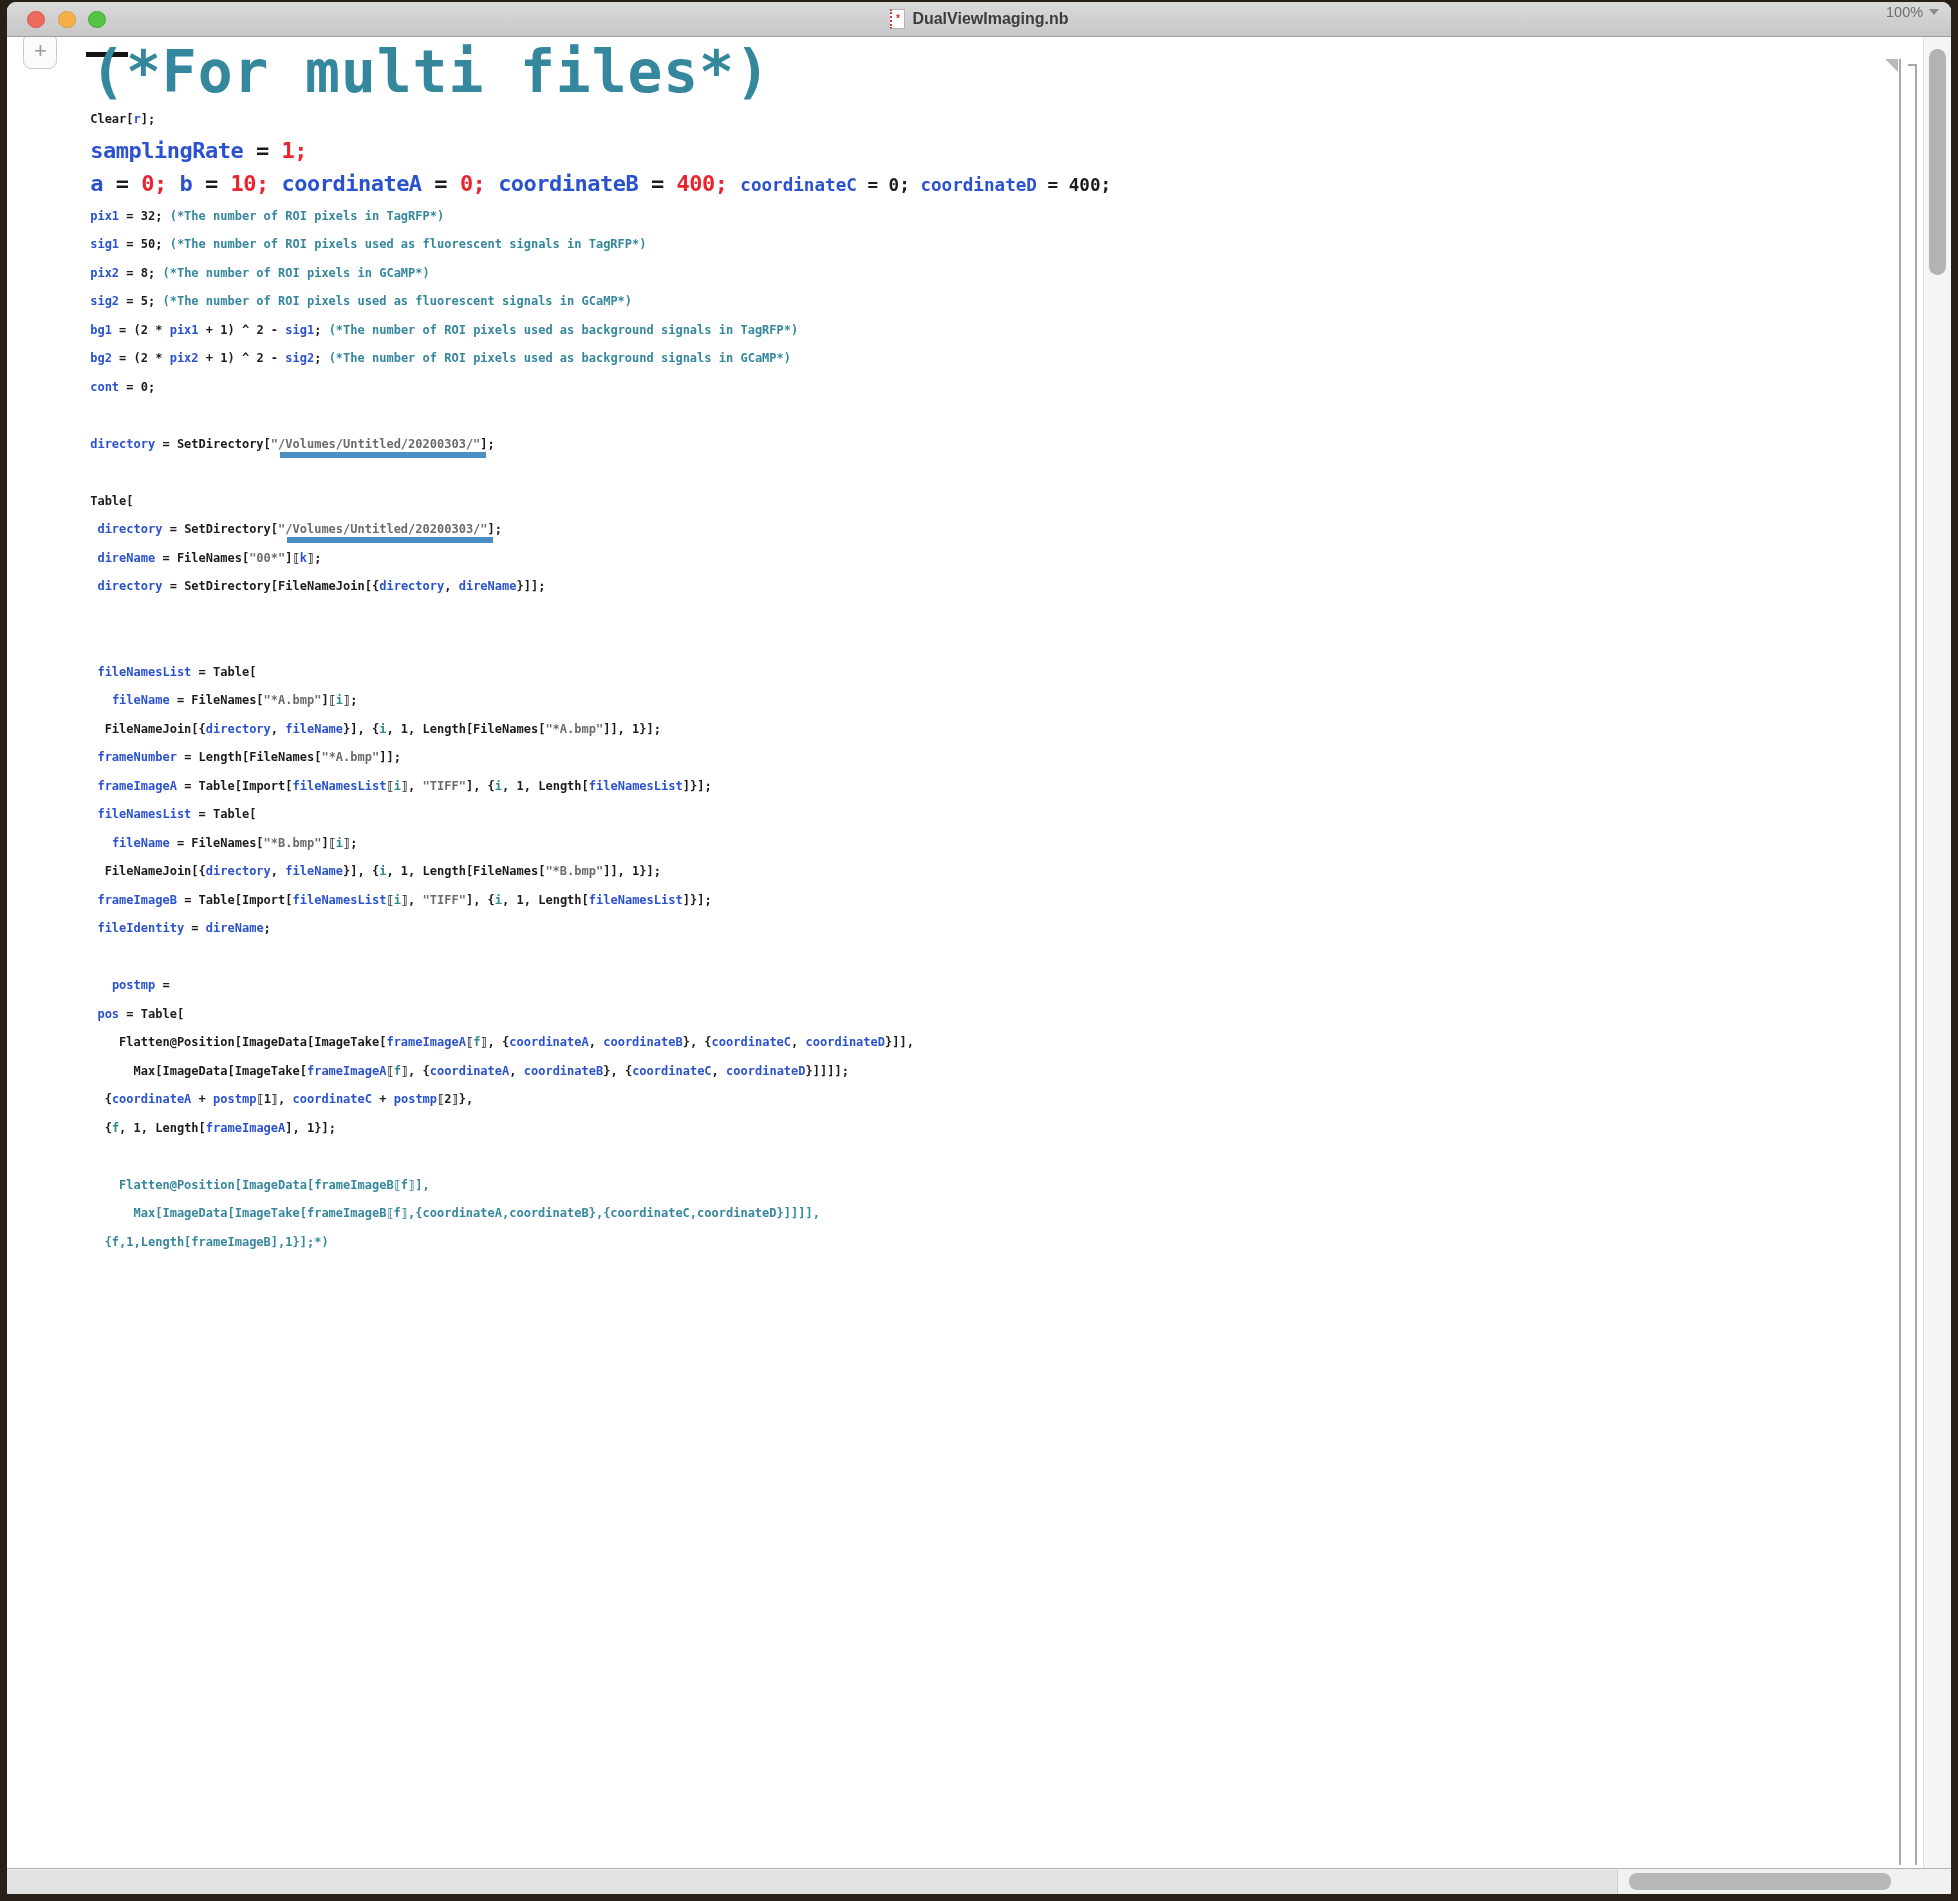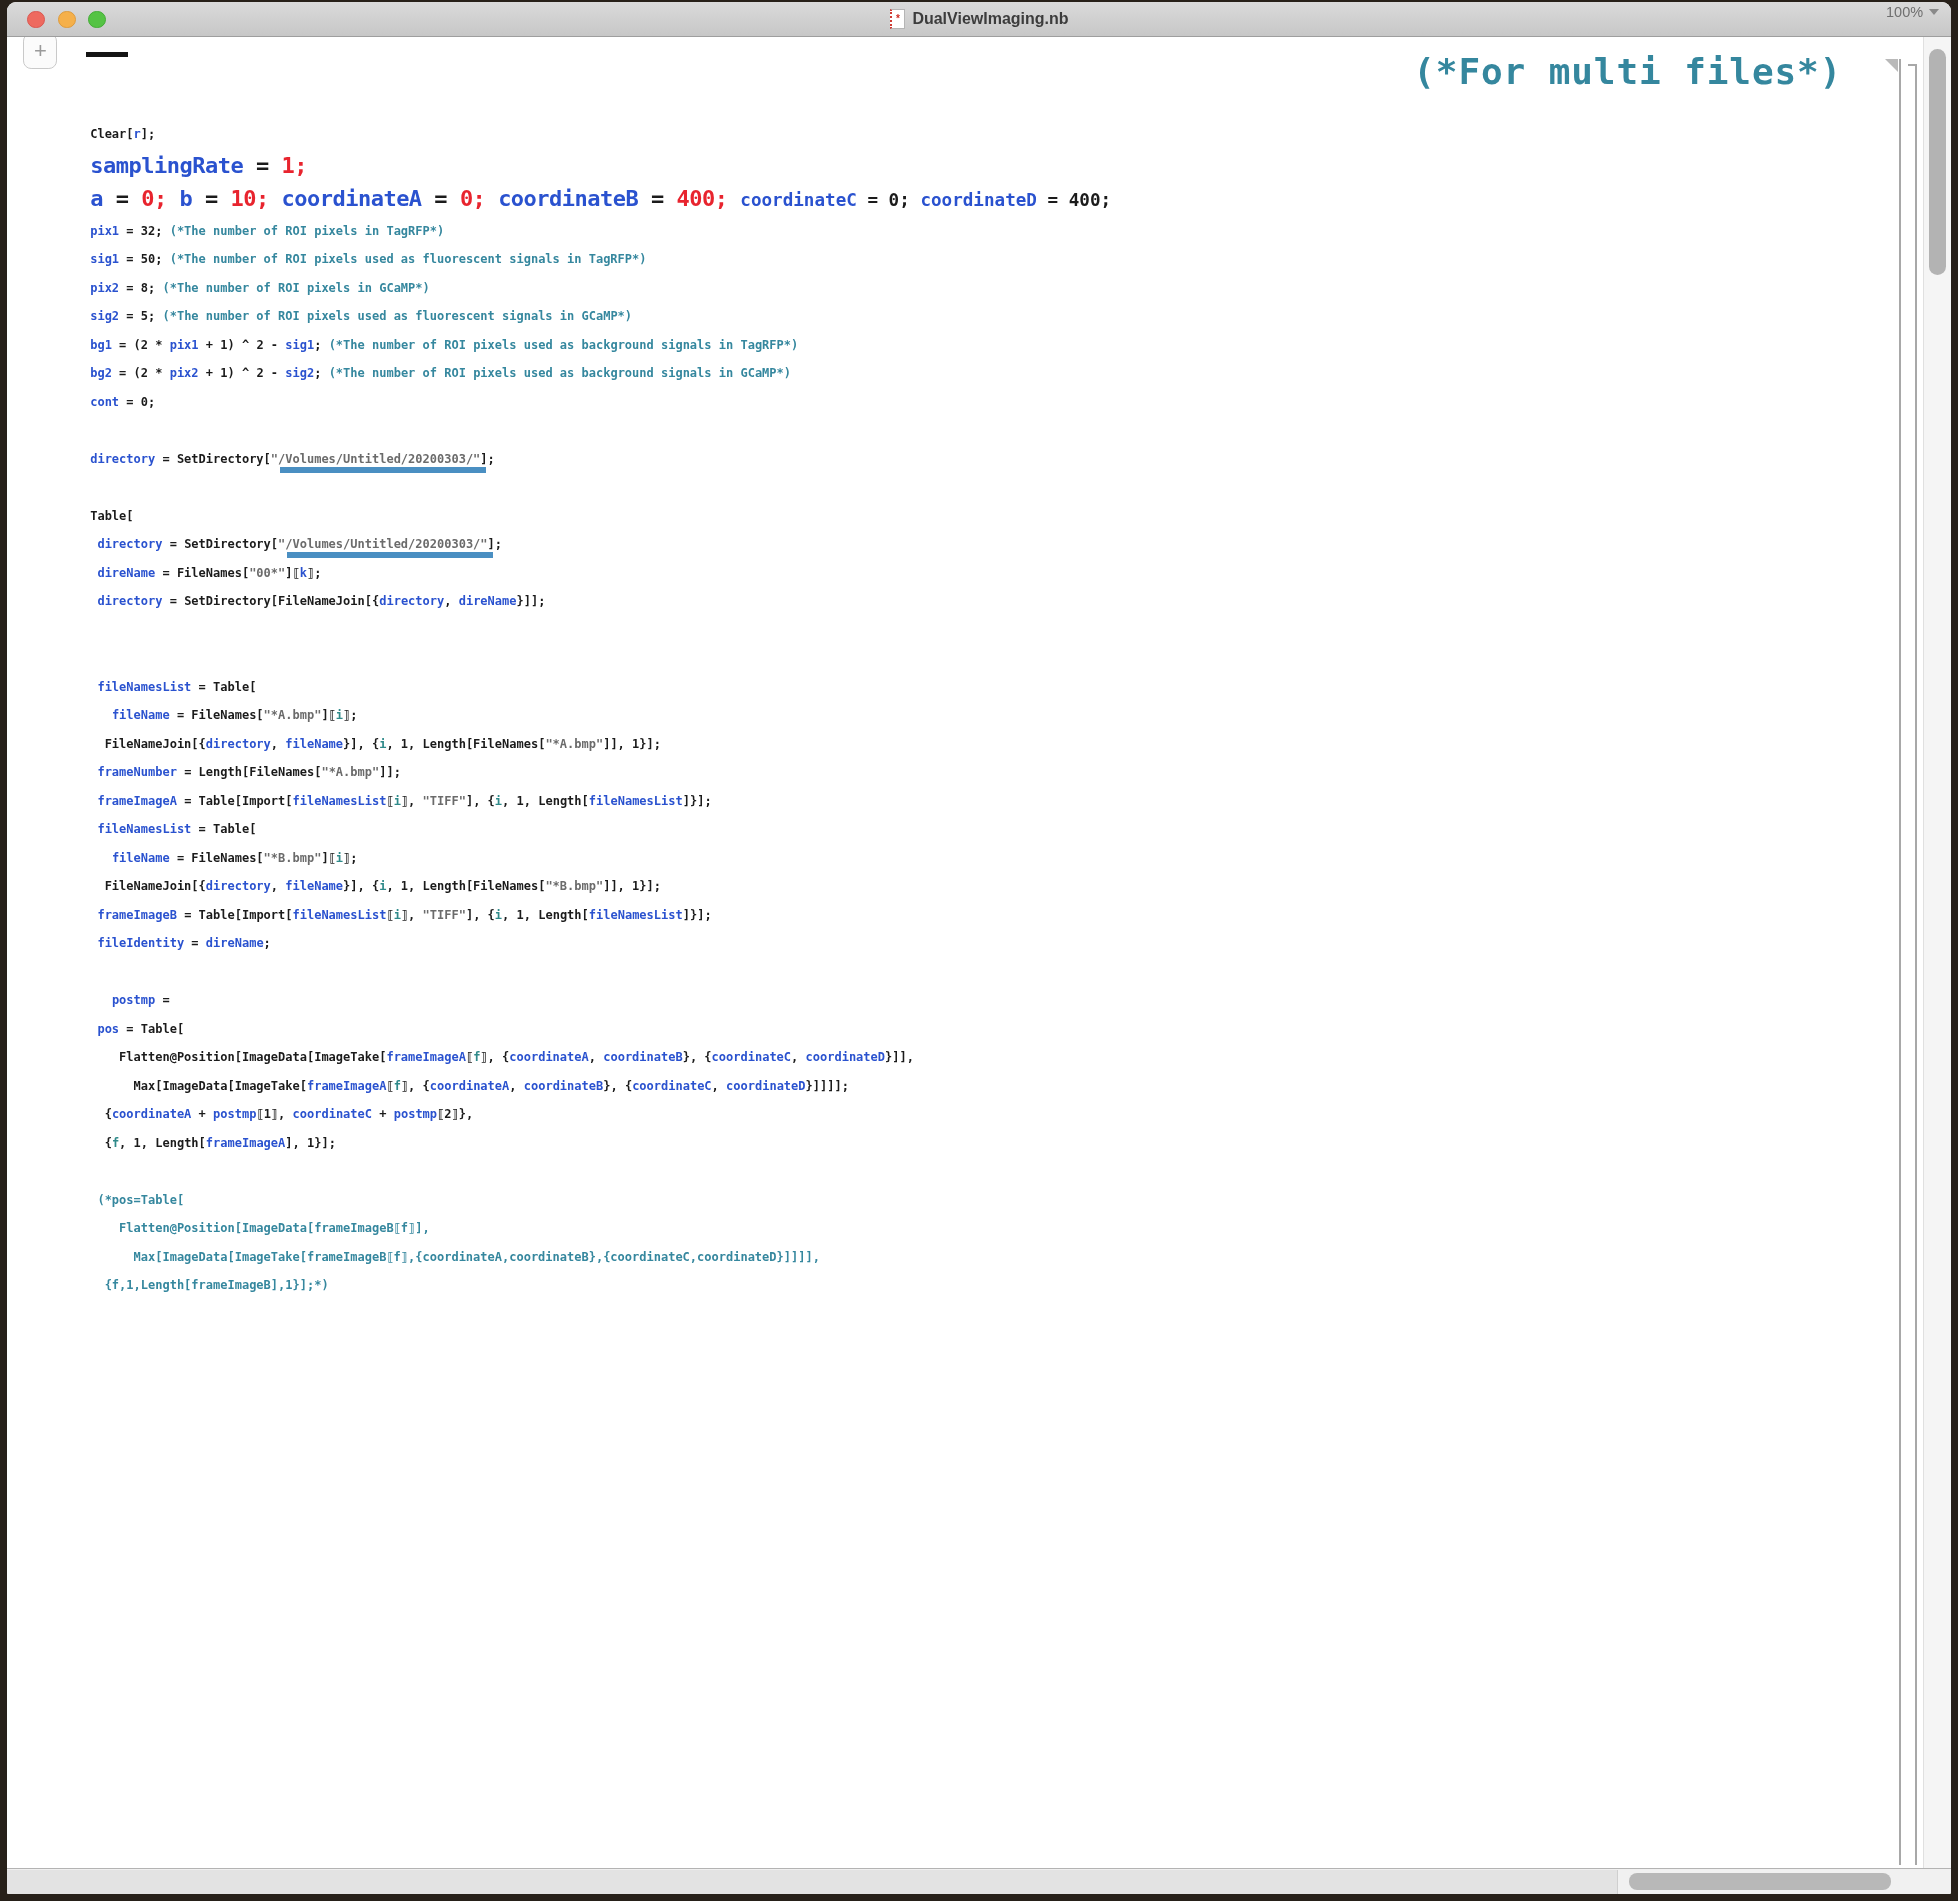--- a/index.html
+++ b/index.html
@@ -48,21 +48,21 @@
     color:#9a9a9a;font-size:22px;line-height:33px;text-align:center;box-sizing:border-box;
   }
   .insert-bar{position:absolute;left:79px;top:15.4px;width:42px;height:4.5px;background:#141414;}
   .nbtext{position:absolute;left:83px;top:5.4px;right:109px;}
   .line{
     font-family:"DejaVu Sans Mono","DejaVu Sans",monospace;
     font-weight:bold;font-size:12px;line-height:28.5px;min-height:28.5px;
     white-space:pre;
   }
   .line.l{font-size:22px;line-height:33px;min-height:33px;letter-spacing:-0.5px;}
-  .line.t{font-size:36px;line-height:60px;min-height:60px;color:#35879e;margin-bottom:18px;letter-spacing:0.9px;text-align:right;}
+  .line.t{font-size:58px;line-height:60px;min-height:60px;color:#35879e;margin-bottom:3px;letter-spacing:0.9px;}
   .b{color:#1b1b1b;}
   .v{color:#2a52cf;}
   .n{color:#e8242e;}
   .s{color:#6b6b6b;}
   .c{color:#35879e;}
   .i{color:#2f8a8a;}
   .sm{font-size:17.6px;letter-spacing:0;}
   .sp,.sb{color:#6b6b6b;position:relative;}
   .sp::after{content:"";position:absolute;left:9px;right:-5.4px;bottom:-7.2px;height:6.3px;background:#d6216f;}
   .sb::after{content:"";position:absolute;left:9px;right:-5.4px;bottom:-7.2px;height:6.3px;background:#4a8fc2;}
@@ -145,21 +145,20 @@
         <div class="line"><span class="b"> </span><span class="v">frameImageB</span><span class="b"> = Table[Import[</span><span class="v">fileNamesList</span><span class="b">⟦</span><span class="i">i</span><span class="b">⟧, </span><span class="s">"TIFF"</span><span class="b">], {</span><span class="i">i</span><span class="b">, 1, Length[</span><span class="v">fileNamesList</span><span class="b">]}];</span></div>
         <div class="line"><span class="b"> </span><span class="v">fileIdentity</span><span class="b"> = </span><span class="v">direName</span><span class="b">;</span></div>
         <div class="line"></div>
         <div class="line"><span class="b">   </span><span class="v">postmp</span><span class="b"> =</span></div>
         <div class="line"><span class="b"> </span><span class="v">pos</span><span class="b"> = Table[</span></div>
         <div class="line"><span class="b">    Flatten@Position[ImageData[ImageTake[</span><span class="v">frameImageA</span><span class="b">⟦</span><span class="i">f</span><span class="b">⟧, {</span><span class="v">coordinateA</span><span class="b">, </span><span class="v">coordinateB</span><span class="b">}, {</span><span class="v">coordinateC</span><span class="b">, </span><span class="v">coordinateD</span><span class="b">}]],</span></div>
         <div class="line"><span class="b">      Max[ImageData[ImageTake[</span><span class="v">frameImageA</span><span class="b">⟦</span><span class="i">f</span><span class="b">⟧, {</span><span class="v">coordinateA</span><span class="b">, </span><span class="v">coordinateB</span><span class="b">}, {</span><span class="v">coordinateC</span><span class="b">, </span><span class="v">coordinateD</span><span class="b">}]]]];</span></div>
         <div class="line"><span class="b">  {</span><span class="v">coordinateA</span><span class="b"> + </span><span class="v">postmp</span><span class="b">⟦1⟧, </span><span class="v">coordinateC</span><span class="b"> + </span><span class="v">postmp</span><span class="b">⟦2⟧},</span></div>
         <div class="line"><span class="b">  {</span><span class="i">f</span><span class="b">, 1, Length[</span><span class="v">frameImageA</span><span class="b">], 1}];</span></div>
         <div class="line"></div>
-        <div class="line"><span class="c"> (*pos=Table[</span></div>
         <div class="line"><span class="c">    Flatten@Position[ImageData[frameImageB⟦f⟧],</span></div>
         <div class="line"><span class="c">      Max[ImageData[ImageTake[frameImageB⟦f⟧,{coordinateA,coordinateB},{coordinateC,coordinateD}]]]],</span></div>
         <div class="line"><span class="c">  {f,1,Length[frameImageB],1}];*)</span></div>
       </div>
 
     <div class="group-tri"></div>
     <div class="bracket bracket-outer"></div>
     <div class="bracket bracket-inner"></div>
 
     <div class="vscroll">

